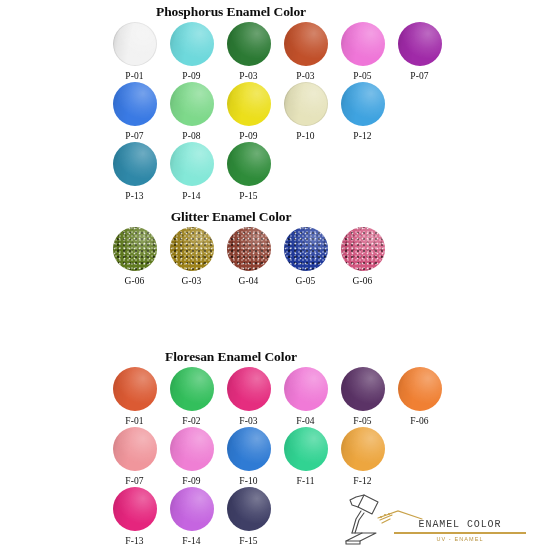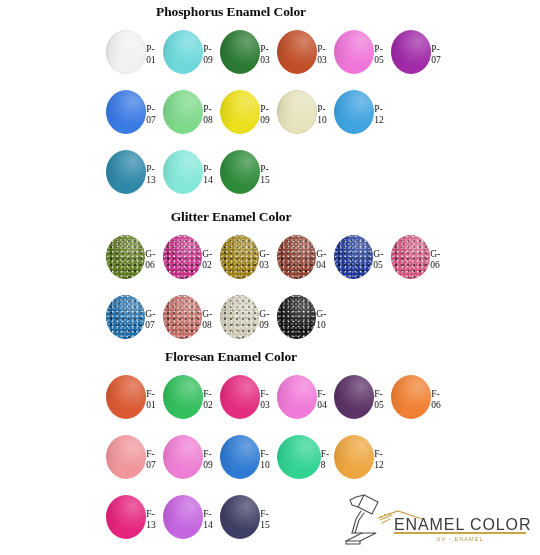--- a/index.html
+++ b/index.html
@@ -49,21 +49,21 @@
   .swatch-row {
     display: flex;
     flex-direction: row;
     height: 60px;
   }
 
   .swatch-cell {
     width: 57px;
     flex: 0 0 57px;
     display: flex;
-    flex-direction: row;
+    flex-direction: column;
     align-items: center;
   }
 
   .swatch-disc {
     width: 44px;
     height: 44px;
     border-radius: 50%;
     position: relative;
     overflow: hidden;
     background-clip: padding-box;
@@ -125,22 +125,22 @@
     top: 0;
   }
   .logo-text {
     position: absolute;
     left: 56px;
     top: 30px;
     width: 132px;
     text-align: center;
   }
   .logo-title {
-    font-family: Liberation Sans, sans-serif;
-    font-size: 16px;
+    font-family: Liberation Mono, monospace;
+    font-size: 10px;
     letter-spacing: 0.9px;
     color: #3b3b3b;
     line-height: 11px;
     white-space: nowrap;
   }
   .logo-rule {
     height: 2px;
     background: #c9a24a;
     margin: 2px 0 2px 0;
   }
@@ -228,56 +228,34 @@
 
   <div class="section" style="top:209px;">
     <div class="section-title">Glitter Enamel Color</div>
     <div class="swatch-grid" id="grid-1">
         <div class="swatch-row">
           <div class="swatch-cell">
             <div class="swatch-disc glitter" style="background: rgb(95, 122, 30);"></div>
             <div class="swatch-label">G-06</div>
           </div>
           <div class="swatch-cell">
-            <div class="swatch-disc glitter" style="background: rgb(196, 45, 134);"></div>
-            <div class="swatch-label">G-02</div>
-          </div>
-          <div class="swatch-cell">
             <div class="swatch-disc glitter" style="background: rgb(156, 129, 24);"></div>
             <div class="swatch-label">G-03</div>
           </div>
           <div class="swatch-cell">
             <div class="swatch-disc glitter" style="background: rgb(142, 64, 49);"></div>
             <div class="swatch-label">G-04</div>
           </div>
           <div class="swatch-cell">
             <div class="swatch-disc glitter" style="background: rgb(32, 58, 156);"></div>
             <div class="swatch-label">G-05</div>
           </div>
           <div class="swatch-cell">
             <div class="swatch-disc glitter" style="background: rgb(210, 86, 127);"></div>
             <div class="swatch-label">G-06</div>
-          </div>
-        </div>
-        <div class="swatch-row">
-          <div class="swatch-cell">
-            <div class="swatch-disc glitter" style="background: rgb(31, 111, 174);"></div>
-            <div class="swatch-label">G-07</div>
-          </div>
-          <div class="swatch-cell">
-            <div class="swatch-disc glitter" style="background: rgb(194, 106, 99);"></div>
-            <div class="swatch-label">G-08</div>
-          </div>
-          <div class="swatch-cell">
-            <div class="swatch-disc glitter pale" style="background: rgb(207, 201, 182);"></div>
-            <div class="swatch-label">G-09</div>
-          </div>
-          <div class="swatch-cell">
-            <div class="swatch-disc glitter" style="background: rgb(26, 26, 26);"></div>
-            <div class="swatch-label">G-10</div>
           </div>
         </div>
       </div>
   </div>
 
   <div class="section" style="top:349px;">
     <div class="section-title">Floresan Enamel Color</div>
     <div class="swatch-grid" id="grid-2">
         <div class="swatch-row">
           <div class="swatch-cell">
@@ -313,21 +291,21 @@
           <div class="swatch-cell">
             <div class="swatch-disc" style="background: rgb(239, 127, 212);"></div>
             <div class="swatch-label">F-09</div>
           </div>
           <div class="swatch-cell">
             <div class="swatch-disc" style="background: rgb(47, 123, 212);"></div>
             <div class="swatch-label">F-10</div>
           </div>
           <div class="swatch-cell">
             <div class="swatch-disc" style="background: rgb(49, 211, 146);"></div>
-            <div class="swatch-label">F-8</div>
+            <div class="swatch-label">F-11</div>
           </div>
           <div class="swatch-cell">
             <div class="swatch-disc" style="background: rgb(237, 166, 63);"></div>
             <div class="swatch-label">F-12</div>
           </div>
         </div>
         <div class="swatch-row">
           <div class="swatch-cell">
             <div class="swatch-disc" style="background: rgb(229, 37, 125);"></div>
             <div class="swatch-label">F-13</div>

